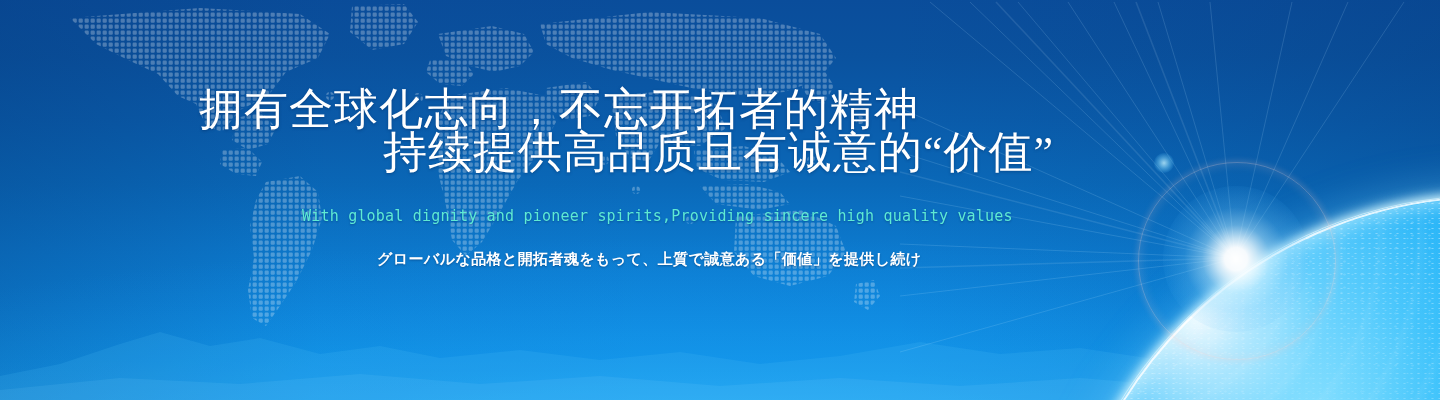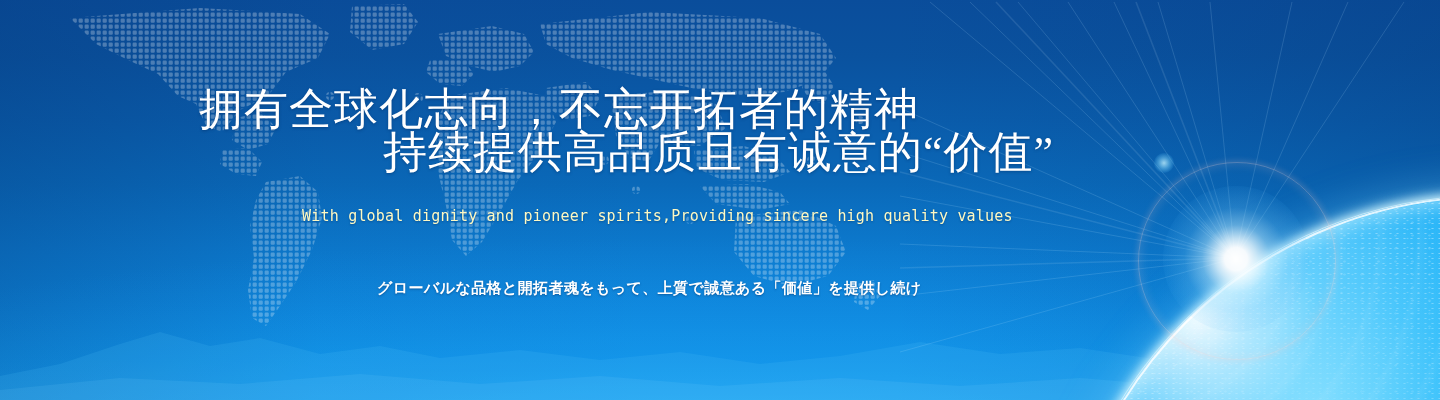--- a/index.html
+++ b/index.html
@@ -235,34 +235,34 @@
     text-shadow: 0 1px 3px rgba(4,40,90,0.45);
     pointer-events: auto;
   }
   .headline.line1 { left: 199px; top: 90px; }
   .headline.line2 { left: 383px; top: 133px; }
 
   .subtitle-en {
     position: absolute;
     left: 302px;
     top: 206px;
-    color: #fef9c3;
+    color: #5eead4;
     font-family: "DejaVu Sans Mono", "Liberation Mono", monospace;
     font-size: 15px;
     line-height: 20px;
     letter-spacing: 0.2px;
     white-space: nowrap;
     text-shadow: 0 1px 2px rgba(4,40,90,0.40);
     pointer-events: auto;
   }
 
   .subtitle-ja {
     position: absolute;
     left: 377px;
-    top: 277px;
+    top: 248px;
     color: #ffffff;
     font-family: "DejaVu Sans", "Liberation Sans", sans-serif;
     font-weight: 700;
     font-size: 15px;
     line-height: 22px;
     letter-spacing: 0.4px;
     white-space: nowrap;
     text-shadow: 0 1px 2px rgba(4,40,90,0.45);
     pointer-events: auto;
   }

